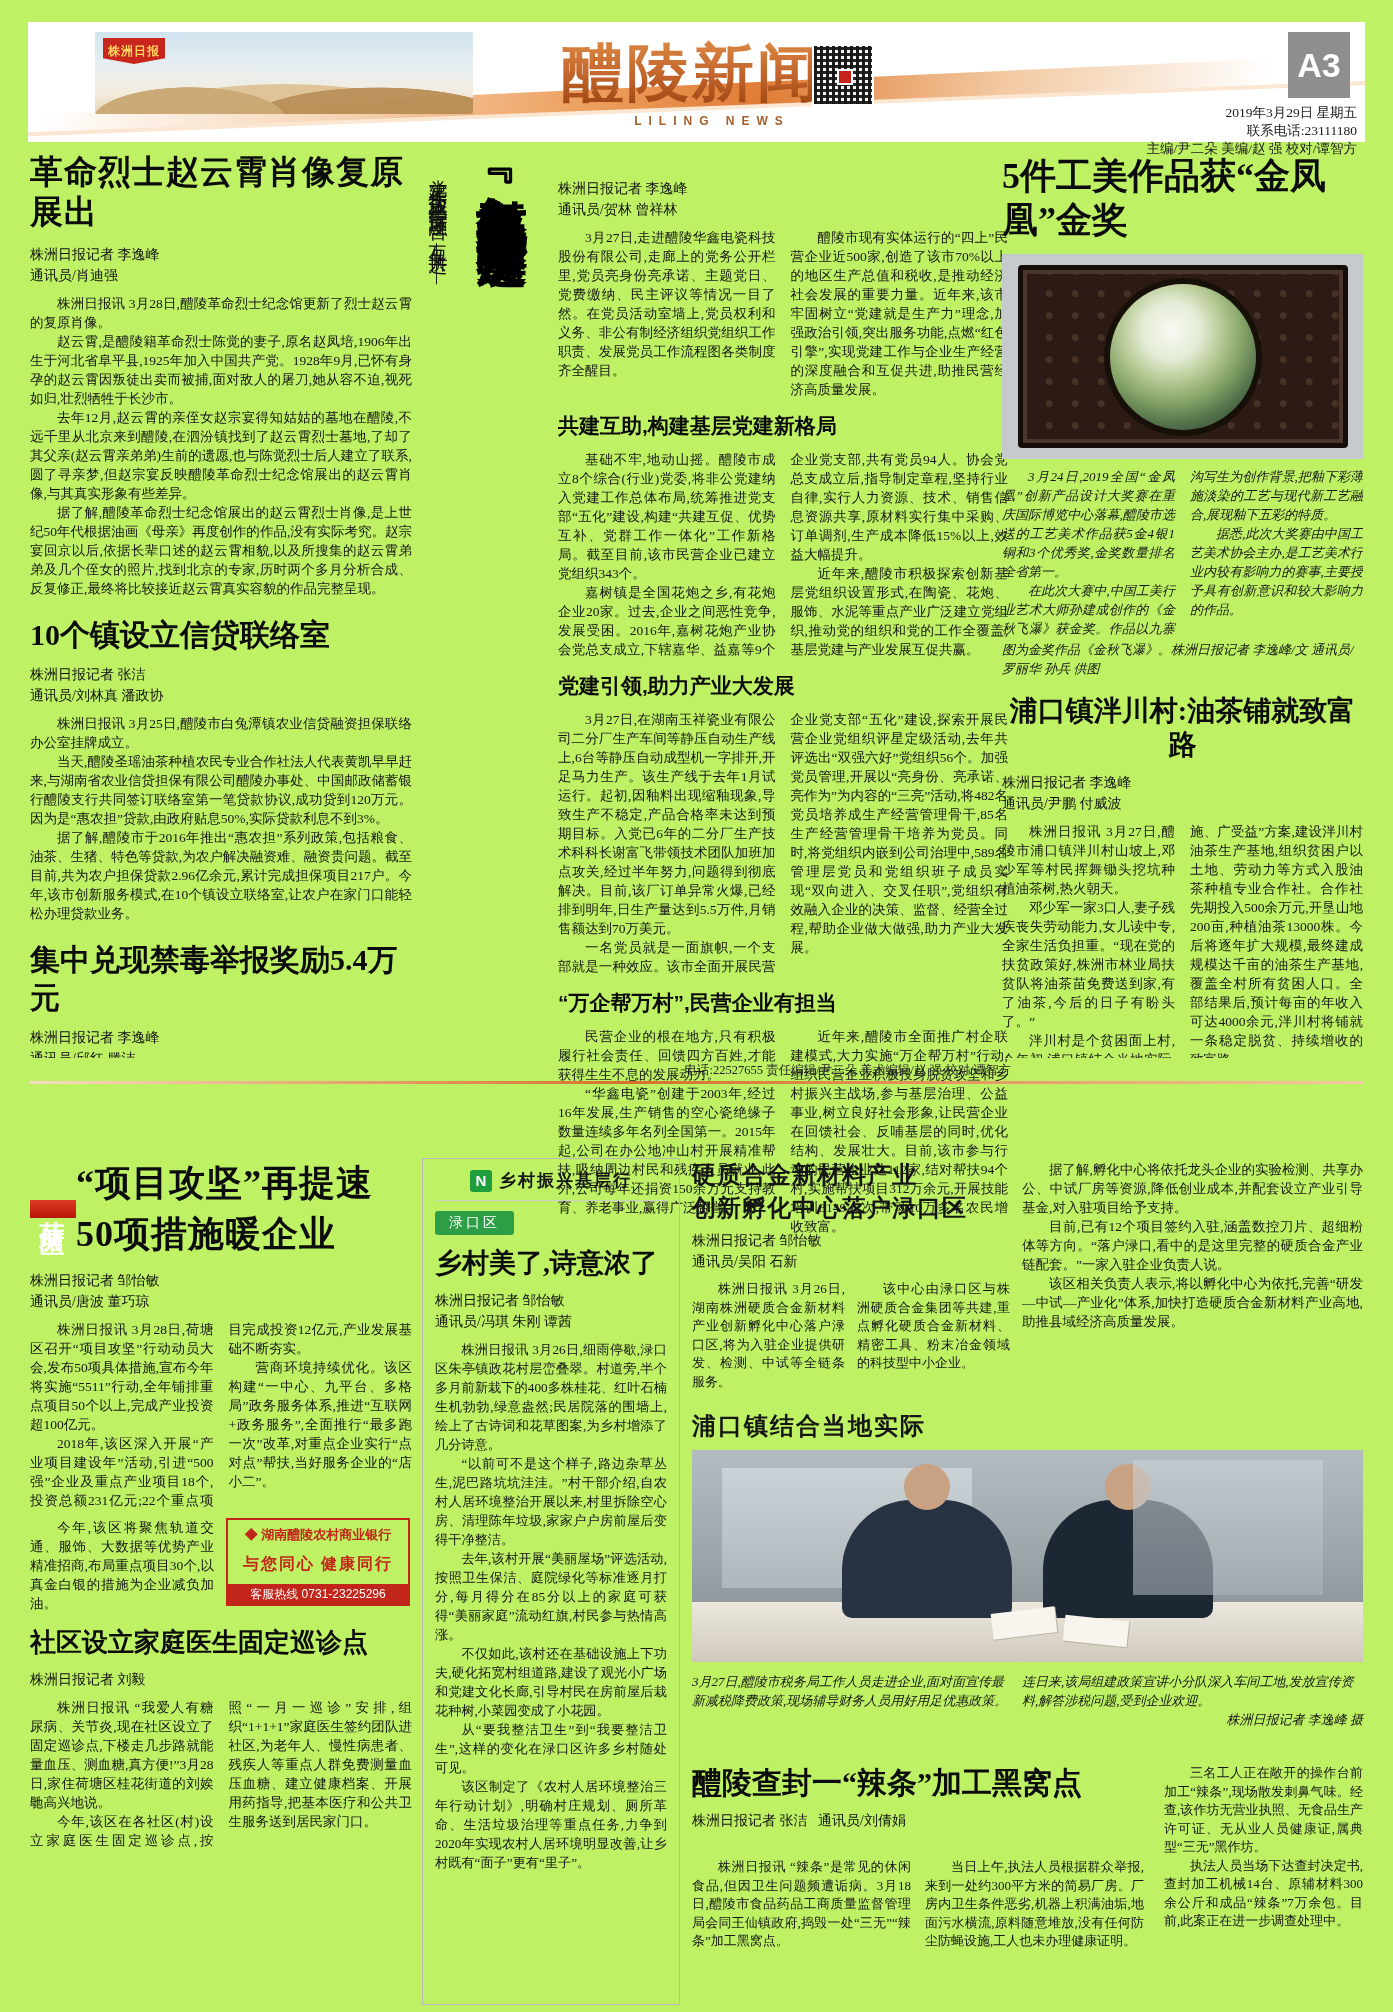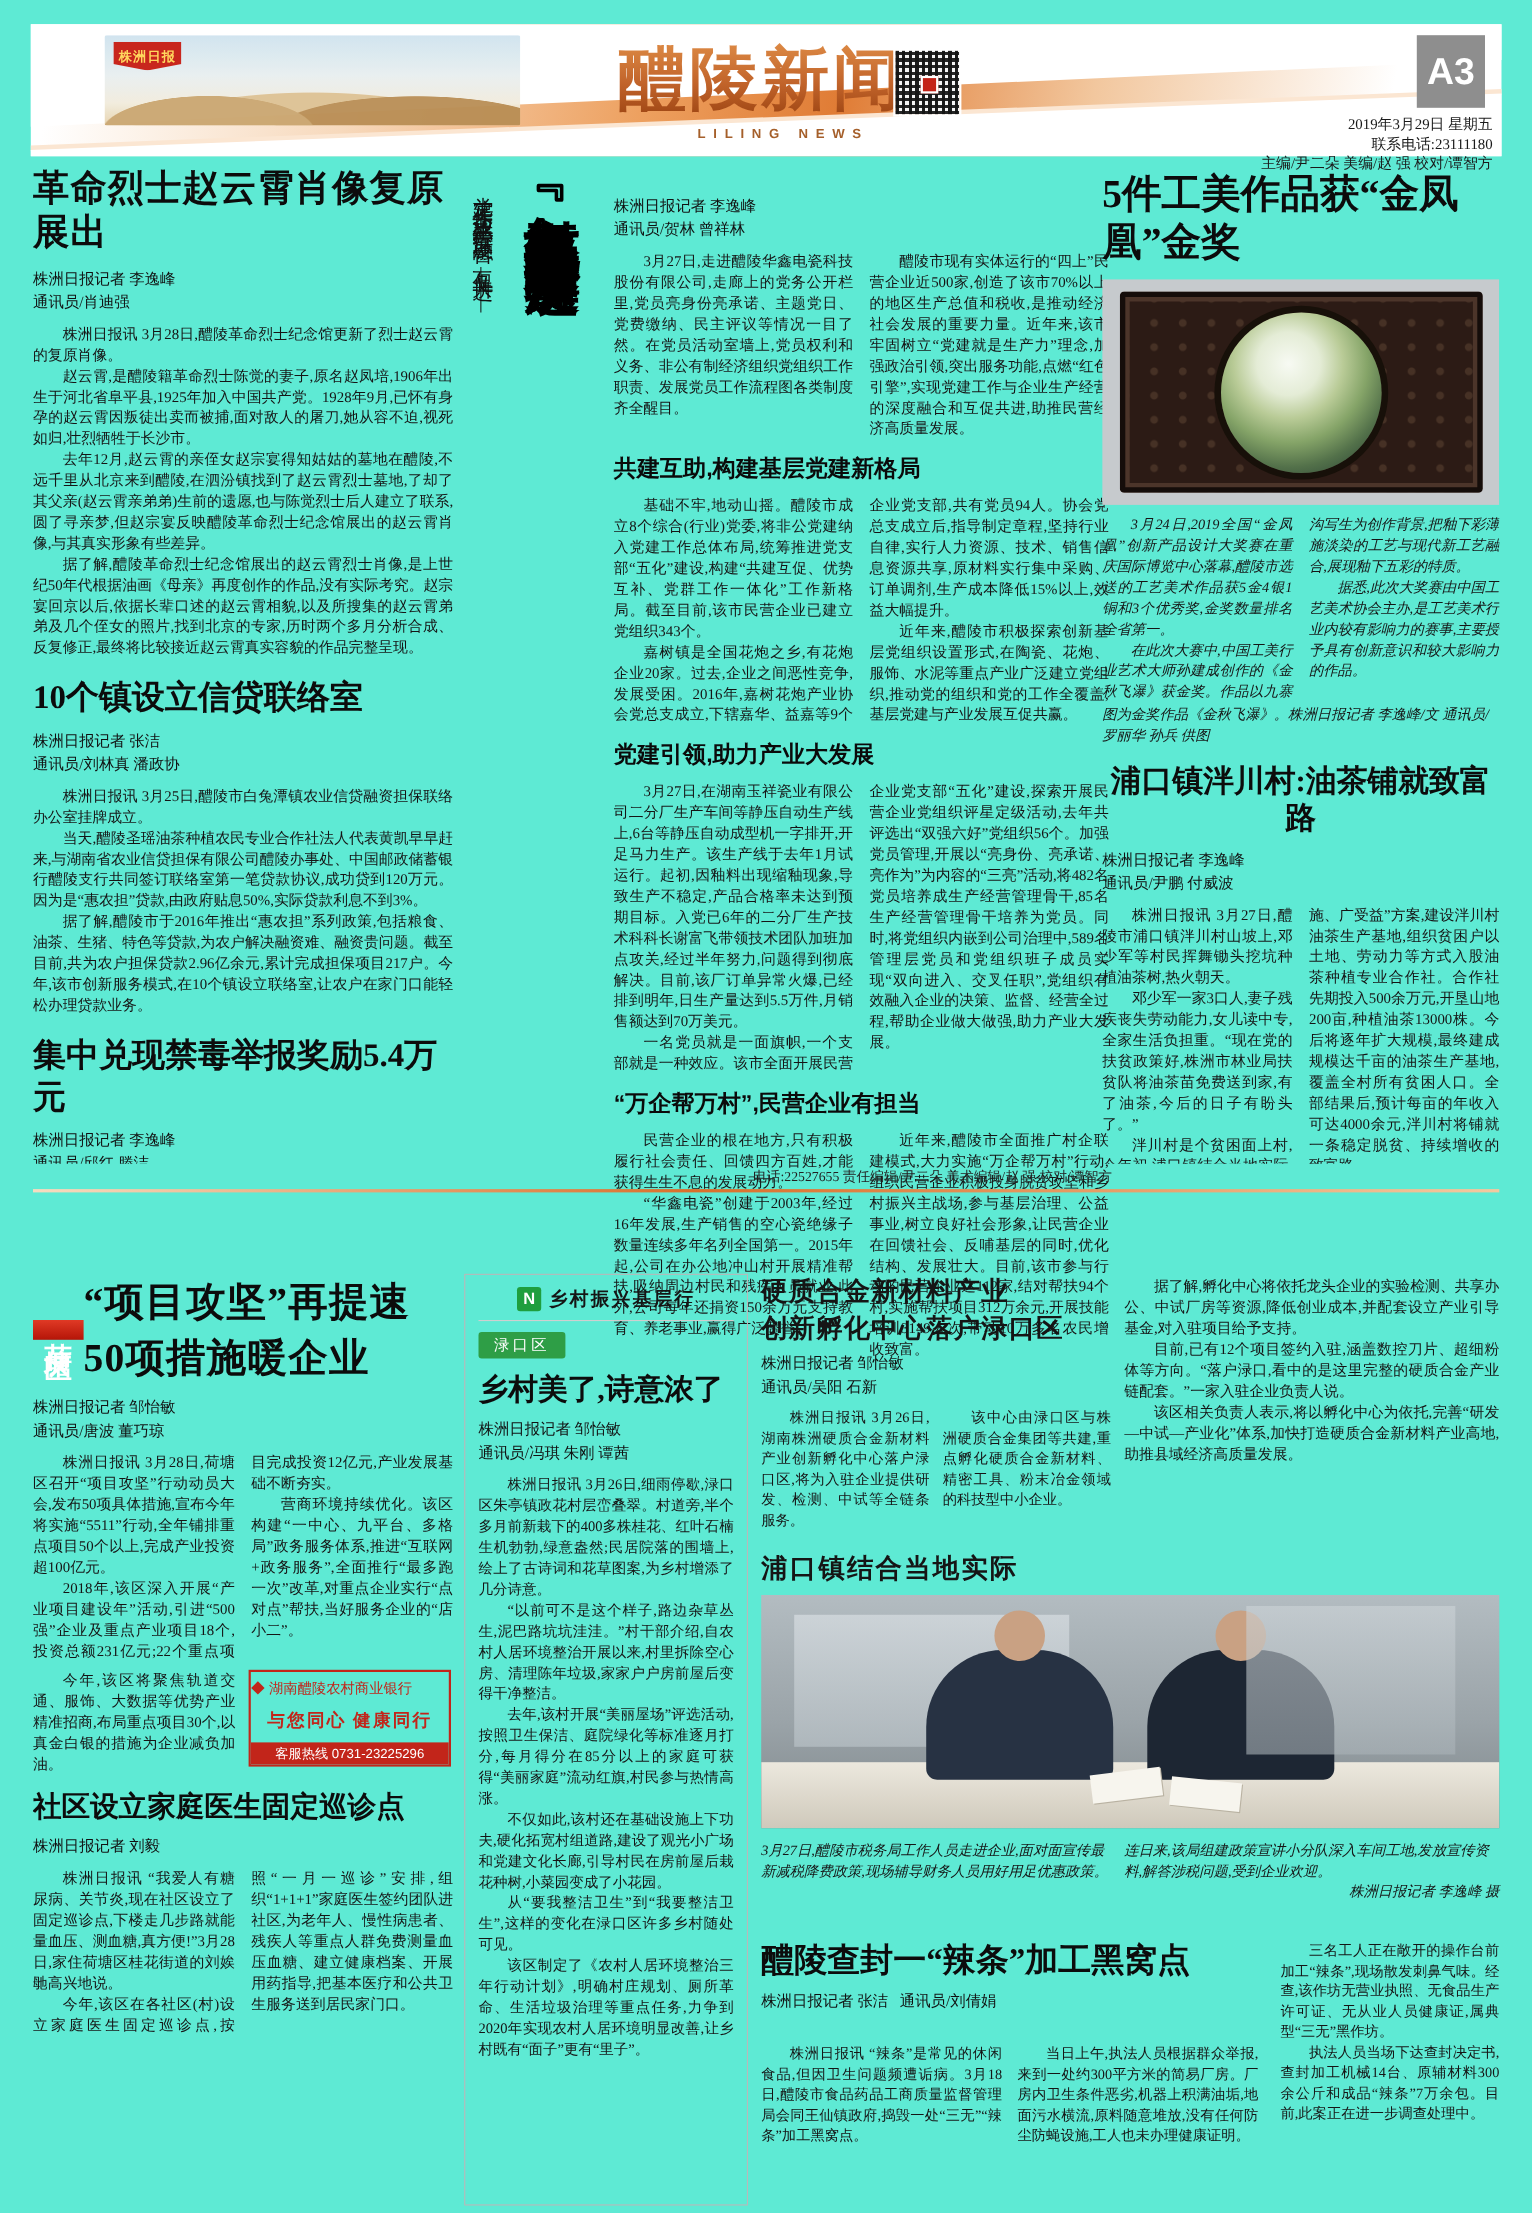--- a/index.html
+++ b/index.html
@@ -1,17 +1,17 @@
 <!DOCTYPE html>
 <html><head>
 <meta charset="utf-8">
 <style>
 *{margin:0;padding:0;box-sizing:border-box}
 body{background:#e8e8e8;font-family:"Liberation Serif",serif}
-.page{position:relative;width:1393px;height:2012px;margin:0 auto;background:#5eead4;color:#151515;overflow:hidden}
+.page{position:relative;width:1393px;height:2012px;margin:0 auto;background:#bef264;color:#151515;overflow:hidden}
 .abs{position:absolute}
 
 
 .hdr-band{left:28px;top:22px;width:1337px;height:120px;overflow:hidden;
  background:linear-gradient(100deg,#ffffff 2%,#f7d9bc 22%,#eda05f 42%,#e07c35 55%,#f2c79e 72%,#ffffff 92%)}
 .hdr-band::before{content:"";position:absolute;left:-40px;top:-58px;width:1450px;height:120px;background:#fff;transform:rotate(-2.6deg)}
 .hdr-band::after{content:"";position:absolute;left:-40px;bottom:-78px;width:1450px;height:110px;background:#fff;transform:rotate(-2.2deg);box-shadow:0 -4px 0 #fbe6d2}
 .hdr-photo{left:95px;top:32px;width:378px;height:82px;border-radius:2px;opacity:.95;
  background:
  radial-gradient(ellipse 160px 55px at 25% 108%,#caa670 0 60%,transparent 61%),
@@ -77,21 +77,21 @@
 .g1{left:0;top:0;width:382px;height:847px;overflow:hidden}
 .ht-head{display:flex;gap:0;align-items:center}
 .ht-label{width:46px;background:linear-gradient(180deg,#e03a25,#b51508);color:#fff;writing-mode:vertical-rl;
  font-family:"Liberation Sans",sans-serif;font-size:25px;font-weight:700;letter-spacing:6px;display:flex;align-items:center;justify-content:center}
 .ht-titles{font-size:36px;font-weight:800;line-height:51px;letter-spacing:1px}
 .g1 .byline{margin-top:10px}
 .ad-row{display:flex;gap:12px;margin-top:8px}
 .ad-tail{width:184px}
 .ad-tail p{font-size:13.5px;line-height:19px;text-align:justify;text-indent:2em}
 .ad-box{width:184px;height:88px;border:2px solid #c2251a;display:flex;flex-direction:column;justify-content:space-between;overflow:hidden}
-.ad-bank{color:#c2251a;font-size:13px;font-weight:normal;text-align:left;padding-top:6px;font-family:"Liberation Sans",sans-serif}
+.ad-bank{color:#c2251a;font-size:13px;font-weight:bold;text-align:center;padding-top:6px;font-family:"Liberation Sans",sans-serif}
 .ad-slogan{color:#c2251a;font-size:16px;font-weight:bold;text-align:center;letter-spacing:2px}
 .ad-phone{background:#c2251a;color:#fff;font-size:12px;text-align:center;line-height:20px;font-family:"Liberation Sans",sans-serif}
 .h-comm{font-size:26px;margin:14px 0 8px;line-height:32px}
 .g2{left:392px;top:0;width:258px;height:847px;border:1px solid #b9b9b9;padding:10px 12px;overflow:hidden}
 .vb-head{display:flex;align-items:center;justify-content:center;gap:7px;border-bottom:1px solid #cfcfcf;padding-bottom:8px}
 .nbadge{width:22px;height:22px;background:#1f9e3e;color:#fff;font-family:"Liberation Sans",sans-serif;font-weight:800;font-size:15px;
  display:flex;align-items:center;justify-content:center;border-radius:3px}
 .vb-series{font-family:"Liberation Sans",sans-serif;font-size:17px;font-weight:700;letter-spacing:2px}
 .vb-tag{display:inline-block;margin-top:10px;background:#2e9e46;color:#fff;font-family:"Liberation Sans",sans-serif;
  font-size:14px;padding:3px 14px;border-radius:3px;letter-spacing:3px}

